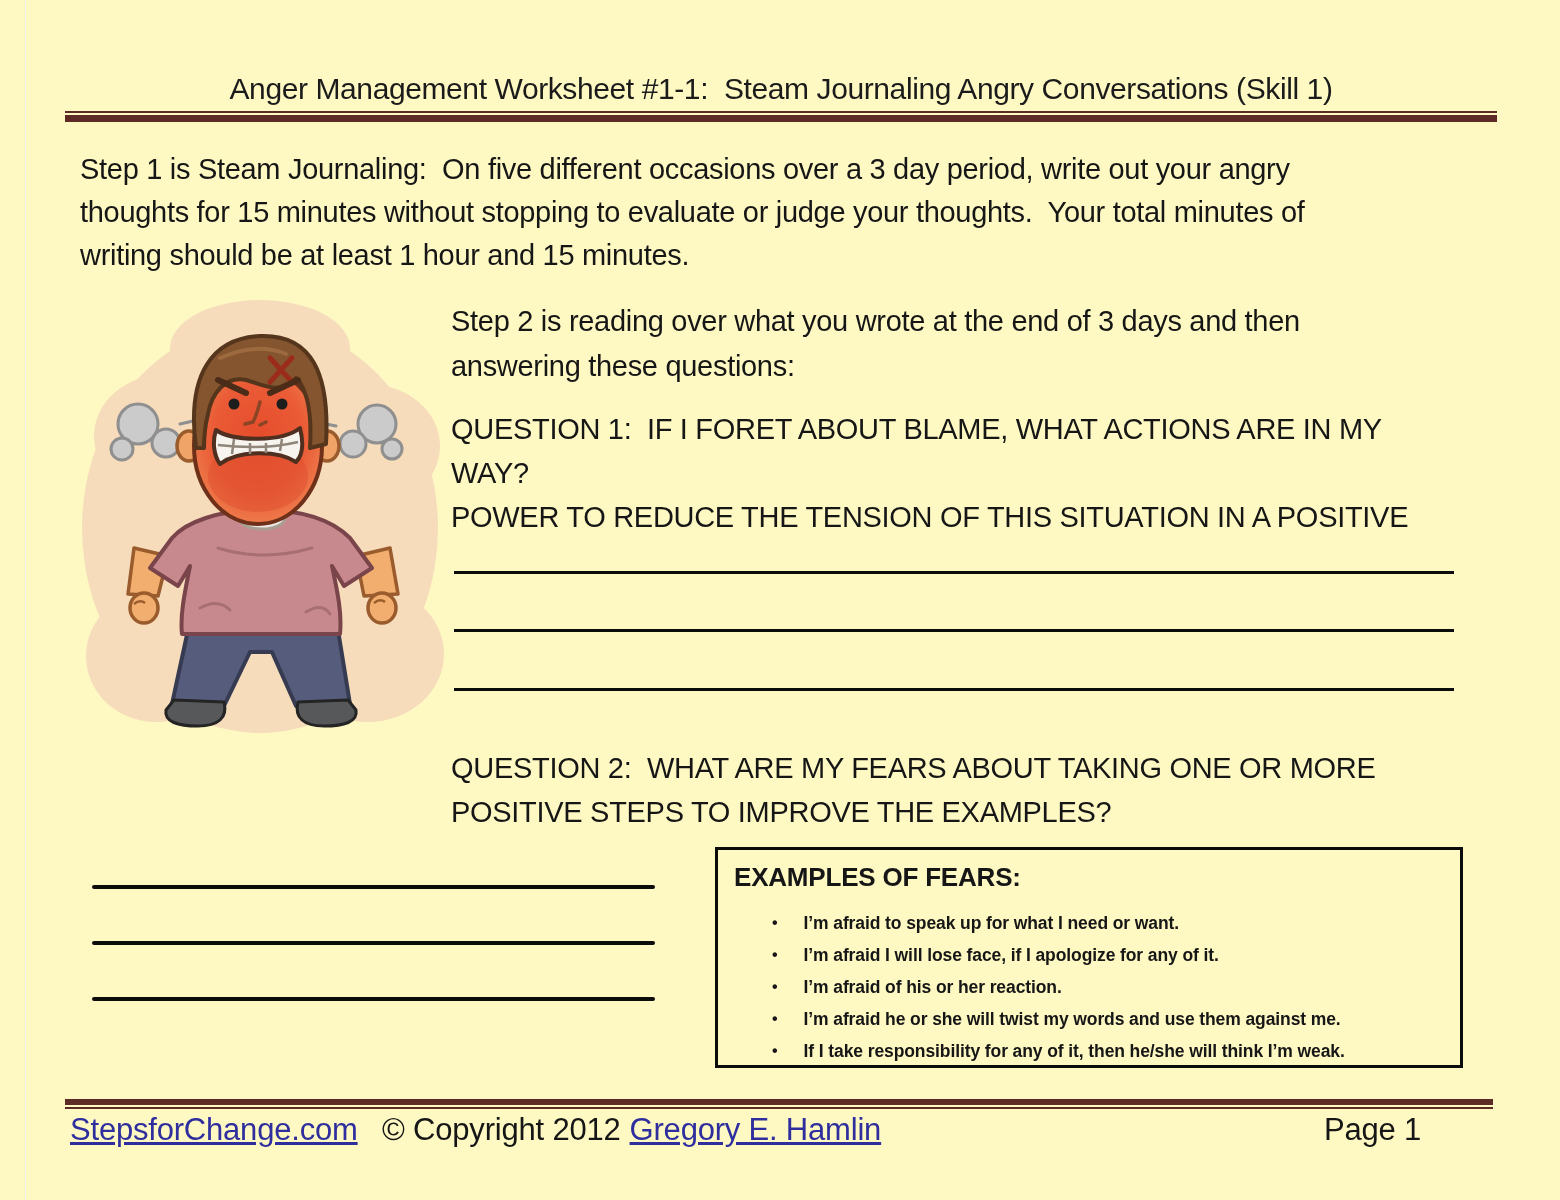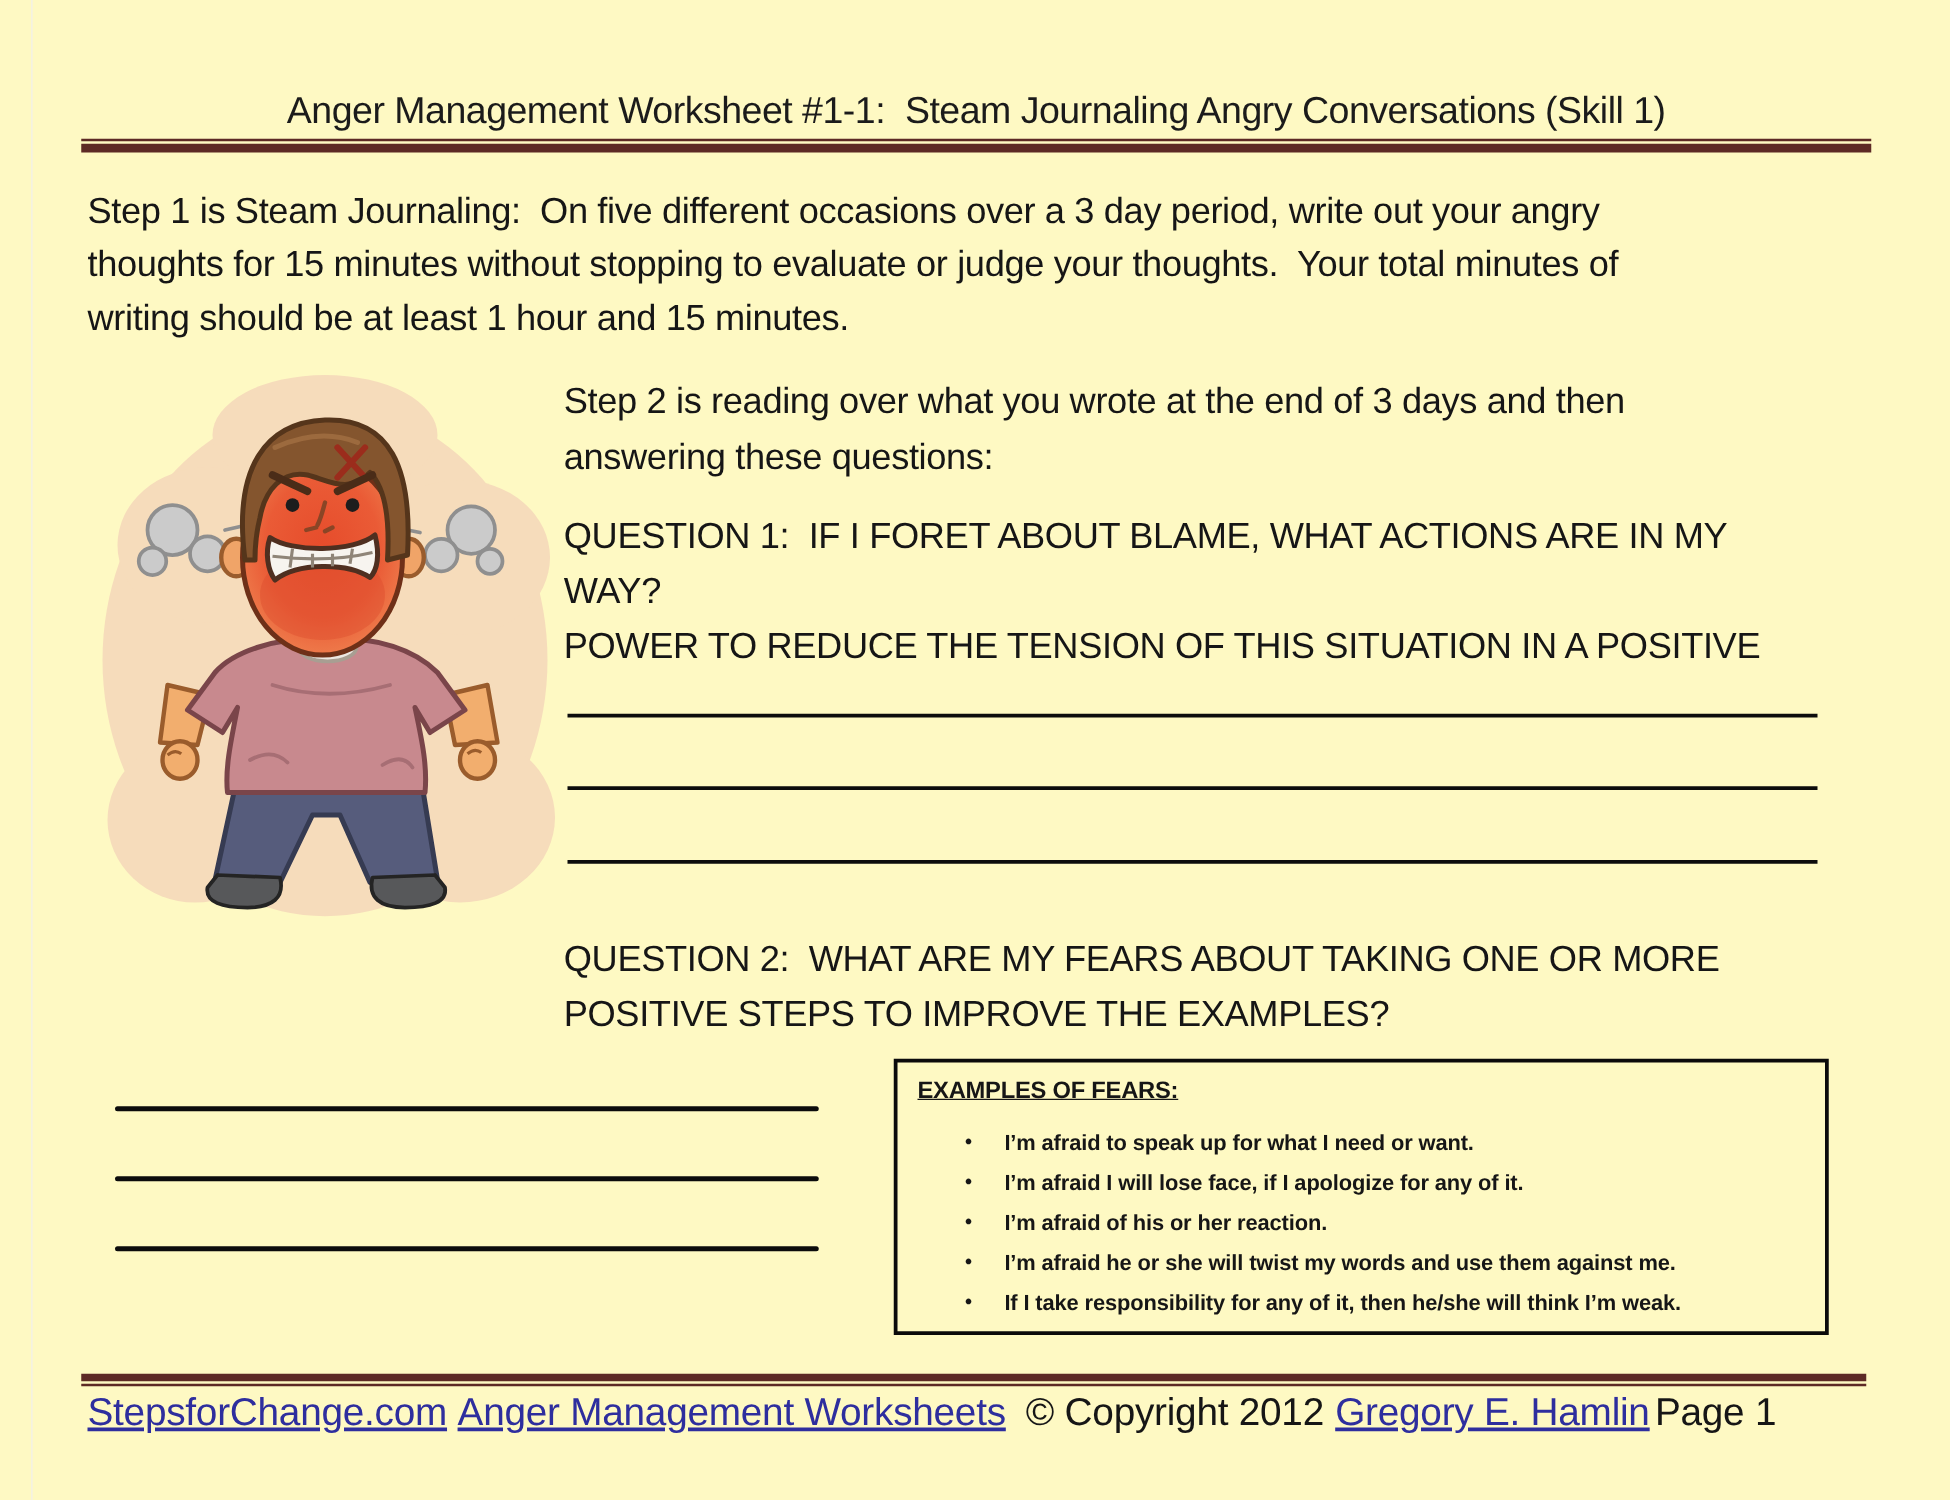--- a/index.html
+++ b/index.html
@@ -10,21 +10,21 @@
   .edge-artifact{position:absolute;left:25px;top:0;width:1px;height:1200px;background:#f1efec;}
   .t-line{white-space:pre;}
 
   
   .header-wrap{position:absolute;left:65px;top:72px;width:1432px;}
   .title{font-size:30px;letter-spacing:-0.4px;text-align:center;white-space:pre;color:#1b1b1b;}
   .rule-thin{height:2px;background:#5d2a25;margin-top:5px;}
   .rule-thick{height:7px;background:#5d2a25;margin-top:2px;}
 
   
-  .intro{position:absolute;left:70px;top:148px;font-size:29px;line-height:43px;letter-spacing:-0.3px;}
+  .intro{position:absolute;left:80px;top:148px;font-size:29px;line-height:43px;letter-spacing:-0.3px;}
 
   
   .cartoon{position:absolute;left:68px;top:296px;width:392px;height:457px;}
 
   
   .step2{position:absolute;left:451px;top:299px;font-size:29px;line-height:45px;letter-spacing:-0.3px;}
   .qblock{font-size:29px;line-height:44px;letter-spacing:-0.3px;}
   #q1{position:absolute;left:451px;top:407px;}
   #q2{position:absolute;left:451px;top:746px;}
 
@@ -33,21 +33,21 @@
   .a1{left:454px;width:1000px;height:3px;}
   .a1-0{top:571px;} .a1-1{top:629px;} .a1-2{top:688px;}
   .a2{left:92px;width:563px;height:4px;border-radius:2px;}
   .a2-0{top:885px;} .a2-1{top:941px;} .a2-2{top:997px;}
 
   
   .examples{
     position:absolute;left:715px;top:847px;width:748px;height:221px;
     border:3px solid #0b0b0b;box-sizing:border-box;padding:12px 16px;font-weight:bold;
   }
-  .examples .bt{font-size:19px;letter-spacing:-0.2px;text-decoration:underline;}
+  .examples .bt{font-size:26px;letter-spacing:-0.2px;}
   .examples ul{list-style:none;margin:20px 0 0 0;padding:0 0 0 38px;}
   .examples li{display:flex;gap:26px;font-size:17.5px;margin-bottom:12px;letter-spacing:-0.1px;line-height:20px;}
   .examples .dot{font-size:16px;}
 
   
   .footer-rule{position:absolute;left:65px;top:1099px;width:1428px;}
   .fr-thick{height:6px;background:#5d2a25;}
   .fr-thin{height:2px;background:#5d2a25;margin-top:2px;}
   .footer{position:absolute;left:70px;top:1112px;width:1423px;font-size:31px;display:flex;align-items:flex-start;letter-spacing:-0.2px;}
   .footer .link{color:#2e2e9e;text-decoration:underline;cursor:pointer;}
@@ -219,18 +219,17 @@
     </ul>
   </div>
 
   <div class="footer-rule">
     <div class="fr-thick"></div>
     <div class="fr-thin"></div>
   </div>
   <div class="footer">
     <a class="link">StepsforChange.com</a>
     <span class="sep"> </span>
-    <a class="link">Anger Management Worksheets</a>
     <span class="copy">© Copyright 2012</span>
     <a class="link author">Gregory E. Hamlin</a>
     <span class="pageno">Page 1</span>
   </div>
 </div>
 
 </body></html>

